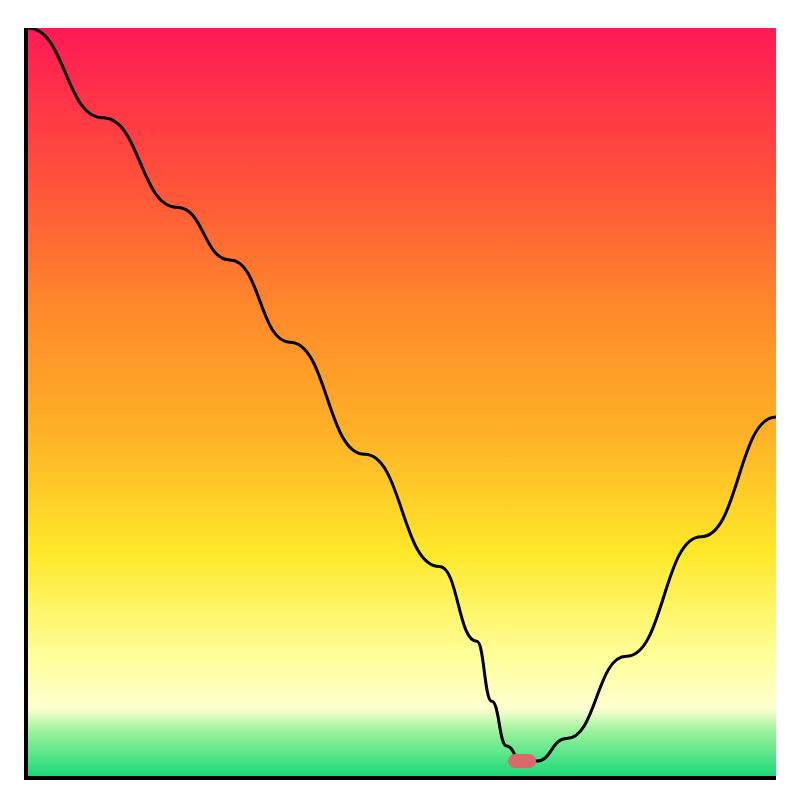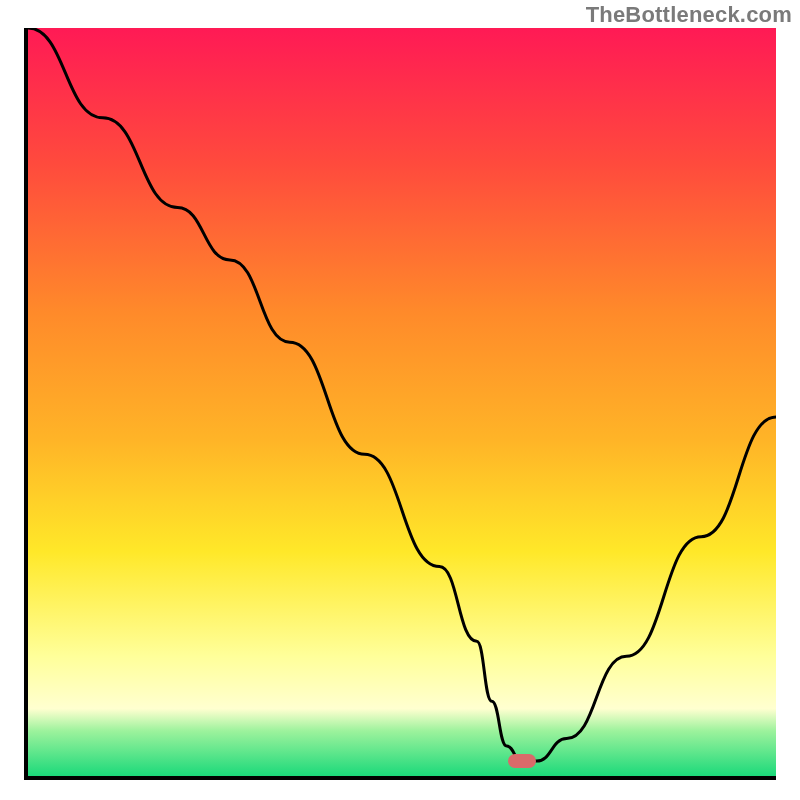--- a/index.html
+++ b/index.html
@@ -55,21 +55,20 @@
     border-radius: 7px;
     background: #d96a6a;
     transform: translate(-50%, -50%);
   }
 </style>
 </head>
 <body>
 
 <div class="frame">
 
-  <div class="watermark">TheBottleneck.com</div>
 
   <div class="plot-area">
 
     <svg class="gradient" viewBox="0 0 100 100" preserveAspectRatio="none">
       <defs>
         <linearGradient id="bg" x1="0" y1="0" x2="0" y2="1">
           <stop id="g0" offset="0%" stop-color="#ff1a55"></stop>
           <stop id="g1" offset="18%" stop-color="#ff4a3d"></stop>
           <stop id="g2" offset="38%" stop-color="#ff8a2a"></stop>
           <stop id="g3" offset="55%" stop-color="#ffb427"></stop>

